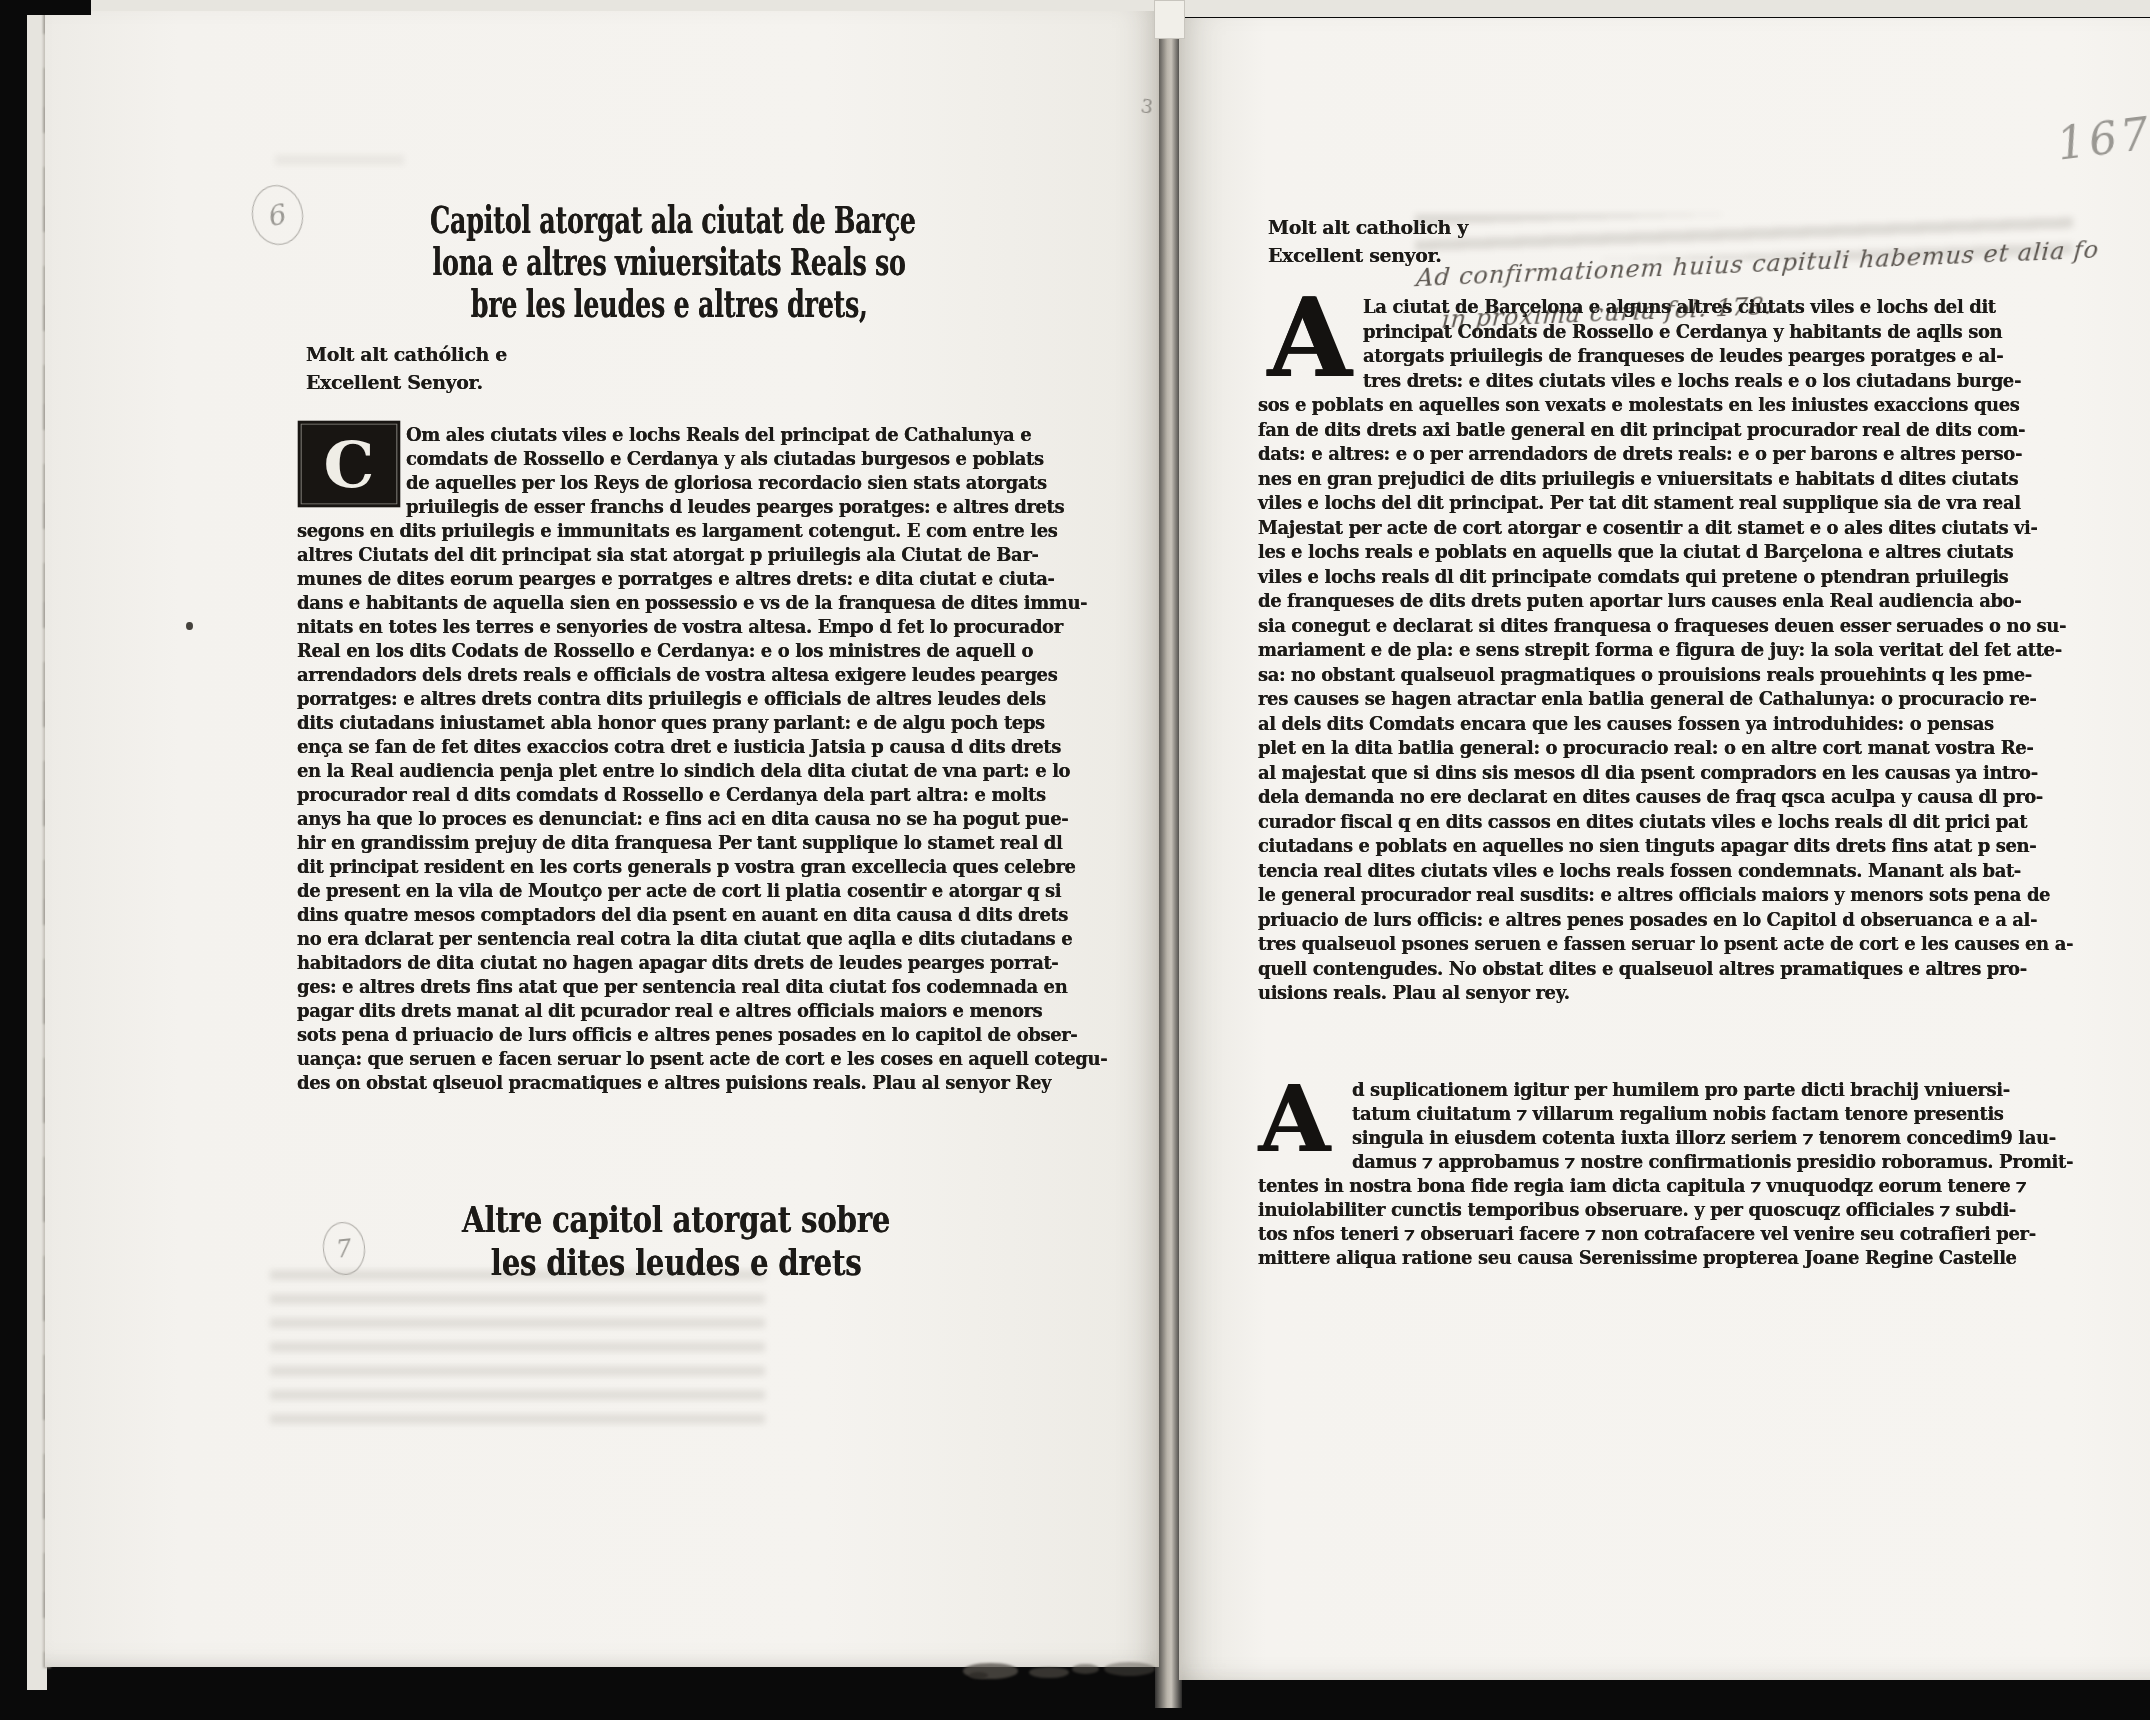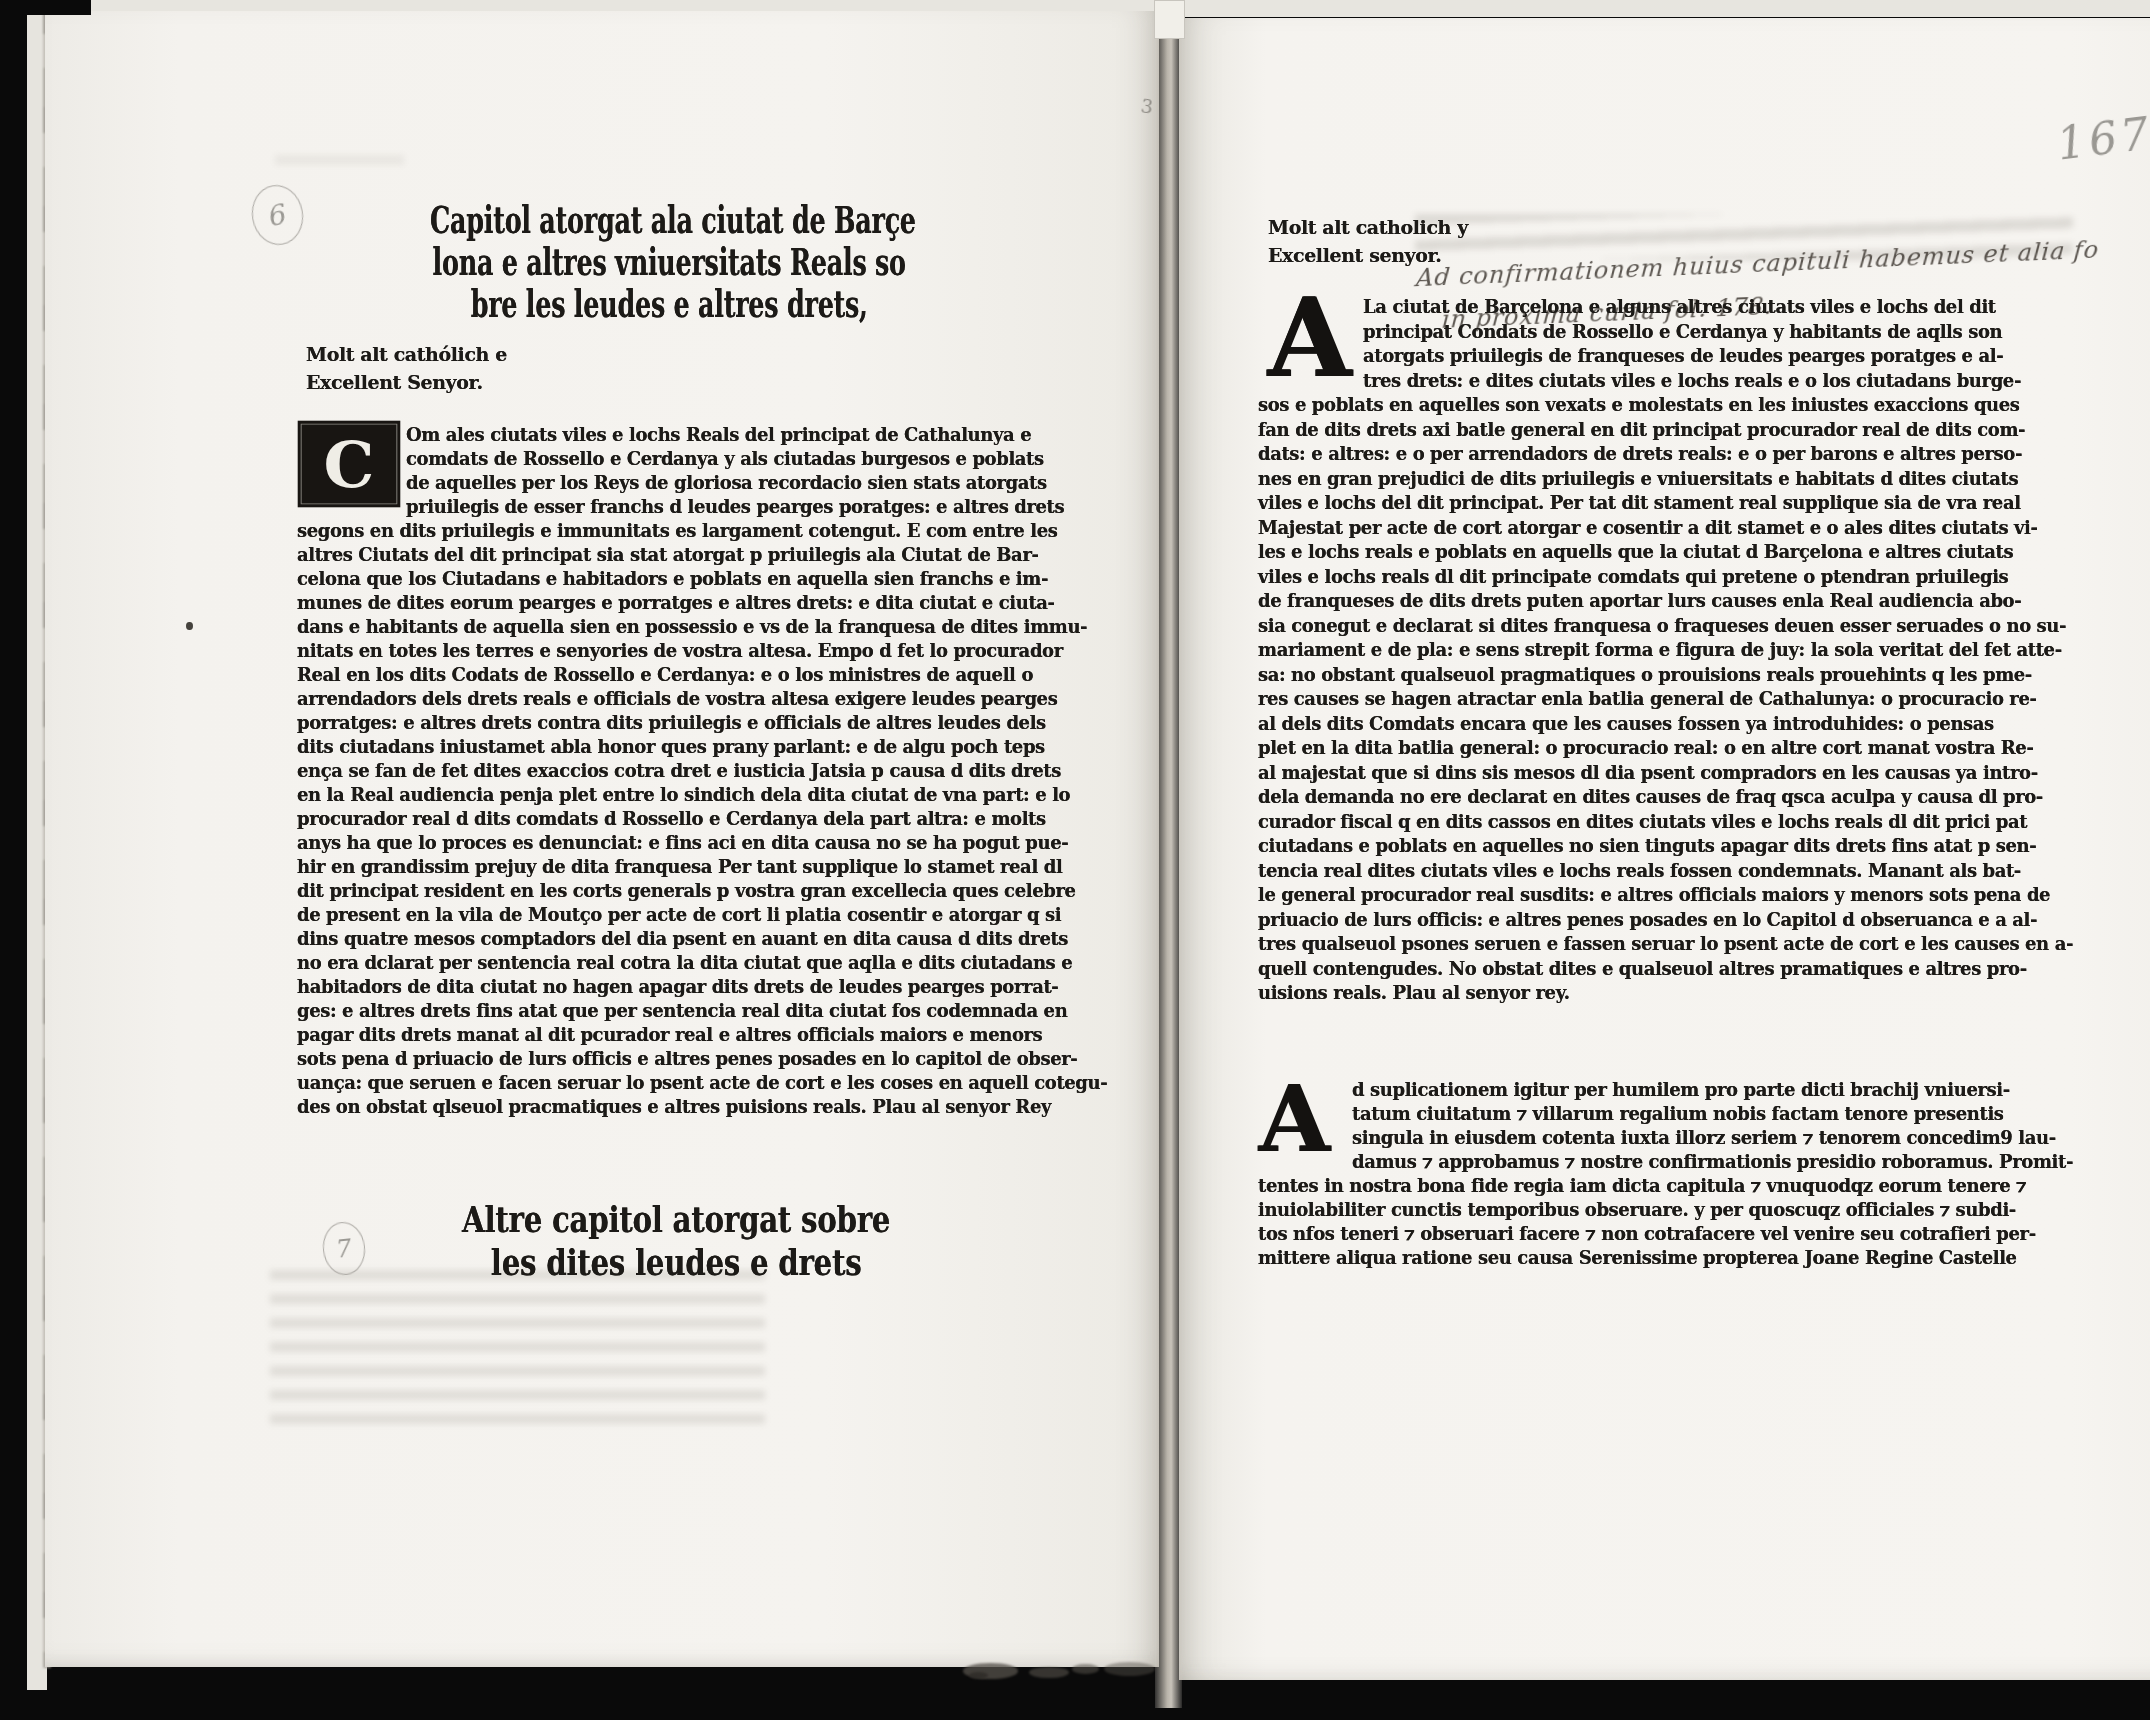--- a/index.html
+++ b/index.html
@@ -132,21 +132,20 @@
   <div class="abs dropC">
     <span>C</span>
   </div>
   <div class="abs gothic body-par body-l">
       <div class="line">Om ales ciutats viles e lochs Reals del principat de Cathalunya e</div>
       <div class="line">comdats de Rossello e Cerdanya y als ciutadas burgesos e poblats</div>
       <div class="line">de aquelles per los Reys de gloriosa recordacio sien stats atorgats</div>
       <div class="line">priuilegis de esser franchs d leudes pearges poratges: e altres drets</div>
       <div class="line">segons en dits priuilegis e immunitats es largament cotengut. E com entre les</div>
       <div class="line">altres Ciutats del dit principat sia stat atorgat p priuilegis ala Ciutat de Bar-</div>
-      <div class="line">celona que los Ciutadans e habitadors e poblats en aquella sien franchs e im-</div>
       <div class="line">munes de dites eorum pearges e porratges e altres drets: e dita ciutat e ciuta-</div>
       <div class="line">dans e habitants de aquella sien en possessio e vs de la franquesa de dites immu-</div>
       <div class="line">nitats en totes les terres e senyories de vostra altesa. Empo d fet lo procurador</div>
       <div class="line">Real en los dits Codats de Rossello e Cerdanya: e o los ministres de aquell o</div>
       <div class="line">arrendadors dels drets reals e officials de vostra altesa exigere leudes pearges</div>
       <div class="line">porratges: e altres drets contra dits priuilegis e officials de altres leudes dels</div>
       <div class="line">dits ciutadans iniustamet abla honor ques prany parlant: e de algu poch teps</div>
       <div class="line">ença se fan de fet dites exaccios cotra dret e iusticia Jatsia p causa d dits drets</div>
       <div class="line">en la Real audiencia penja plet entre lo sindich dela dita ciutat de vna part: e lo</div>
       <div class="line">procurador real d dits comdats d Rossello e Cerdanya dela part altra: e molts</div>

